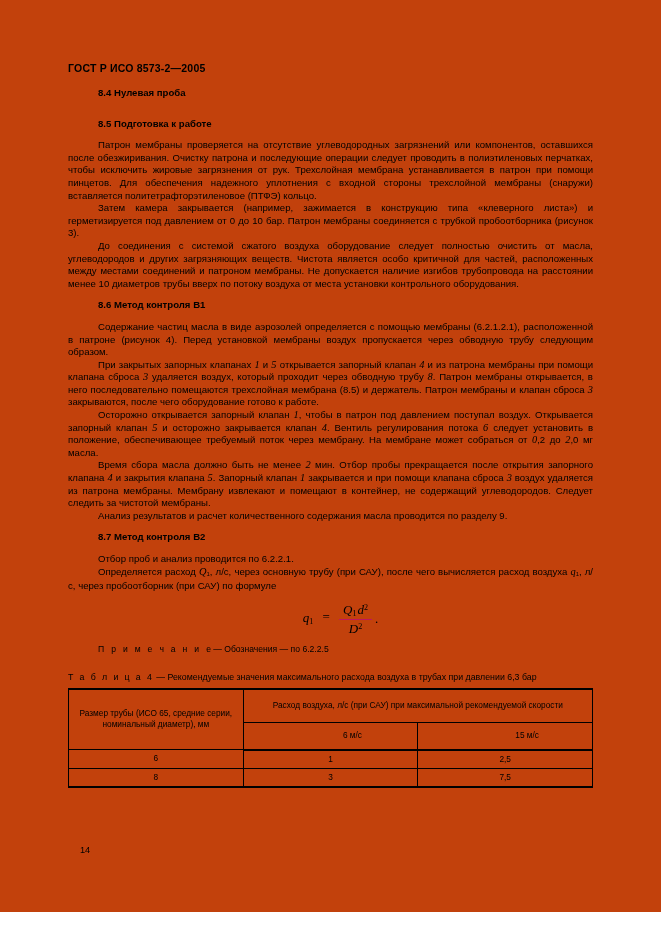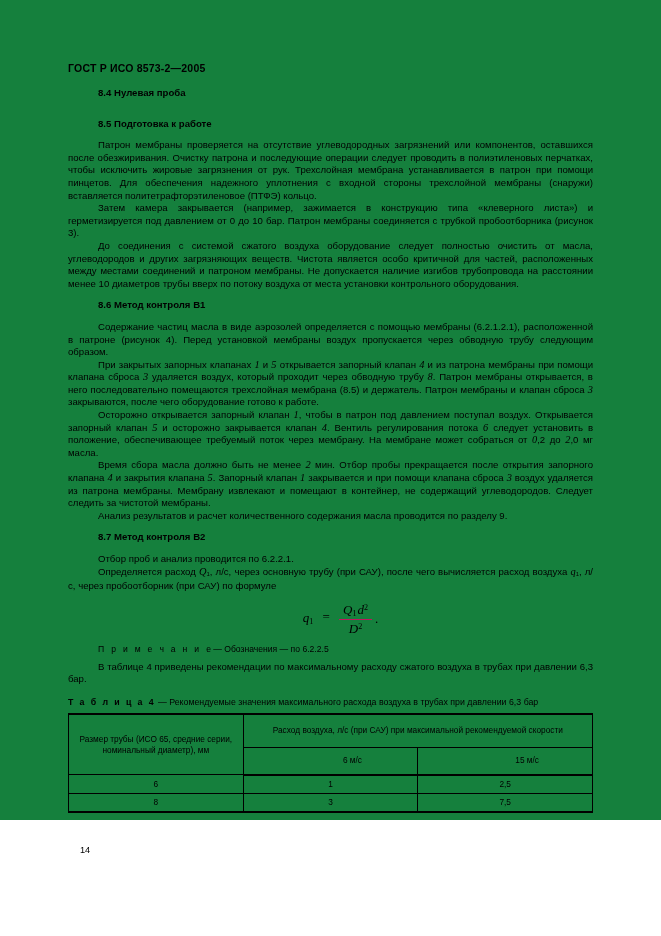--- a/index.html
+++ b/index.html
@@ -12,22 +12,22 @@
     height: 936px;
     font-family: "Liberation Sans", sans-serif;
     color: #000000;
     position: relative;
     overflow: hidden;
   }
   .page {
     position: absolute;
     left: 0; top: 0;
     width: 661px;
-    height: 820px;
-    background: #15803d;
+    height: 912px;
+    background: #c2410c;
   }
   .header {
     position: absolute;
     left: 68px;
     top: 62px;
     font-size: 10.5px;
     font-weight: bold;
     letter-spacing: 0.2px;
   }
   .content {
@@ -115,21 +115,20 @@
   }
   .inl-i { font-style: italic; font-family: "Liberation Serif", serif; font-size: 10.4px; }
   .table-caption {
     font-size: 8.8px;
     margin: 0;
     padding: 0;
     line-height: 12px;
   }
   .table-caption .spaced {
     letter-spacing: 1.9px;
-    font-weight: bold;
   }
   table.t4 {
     border-collapse: collapse;
     width: 525px;
     margin-top: 5px;
     table-layout: fixed;
   }
   table.t4 td {
     border: 1px solid #000;
     font-size: 8.3px;
@@ -208,21 +207,20 @@
           <span class="num"><span>Q</span><sub class="s">1</sub> <span>d</span><sup class="s">2</sup></span>
           <span class="den"><span>D</span><sup class="s">2</sup></span>
         </span><span class="dot">.</span>
       </span>
     </div>
 
     <p class="note"><span class="spaced">П р и м е ч а н и е</span><span>—</span> <span>Обозначения — по 6.2.2.5</span></p>
 
     <div class="gap-sm"></div>
 
-    <p class="para">В таблице 4 приведены рекомендации по максимальному расходу сжатого воздуха в трубах при давлении 6,3 бар.</p>
 
     <div class="gap-sm"></div>
     <div class="gap-sm"></div>
 
     <p class="table-caption"><span class="spaced">Т а б л и ц а 4</span> <span>—</span> <span>Рекомендуемые значения максимального расхода воздуха в трубах при давлении 6,3 бар</span></p>
 
     <table class="t4">
       <tbody>
         <tr>
           <td class="hdr-left outer-thick-top" rowspan="2">Размер трубы (ИСО 65, средние серии, номинальный диаметр), мм</td>

